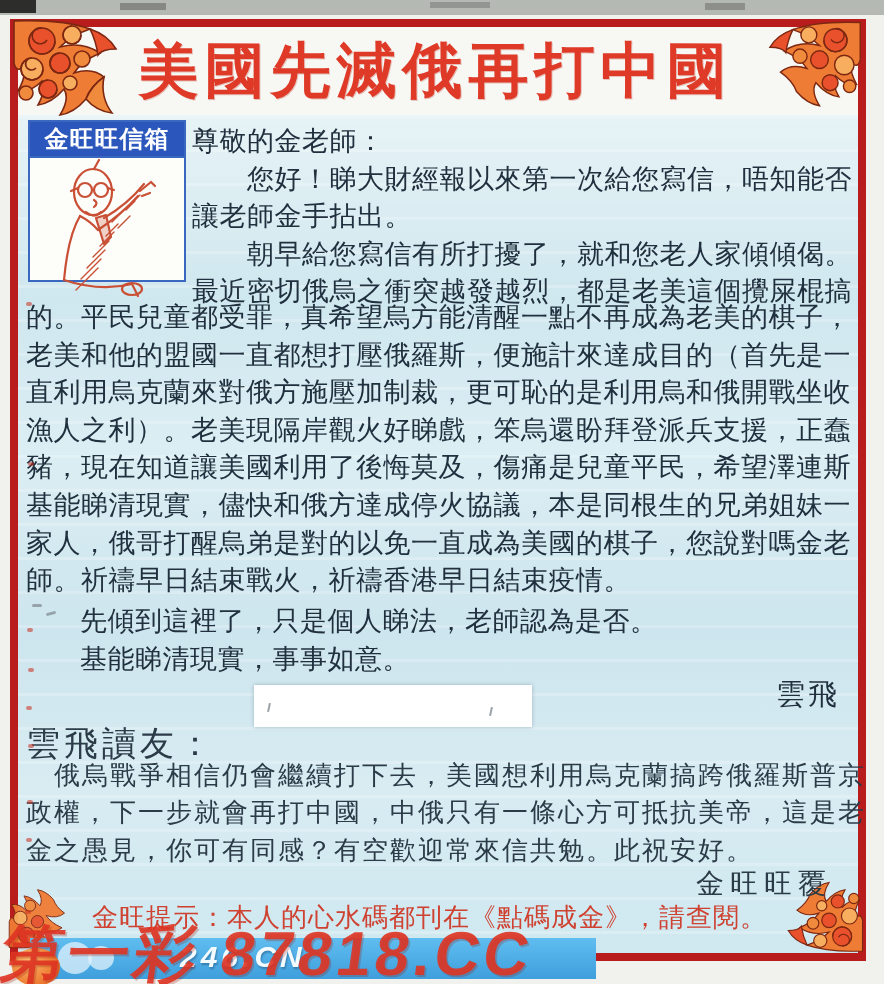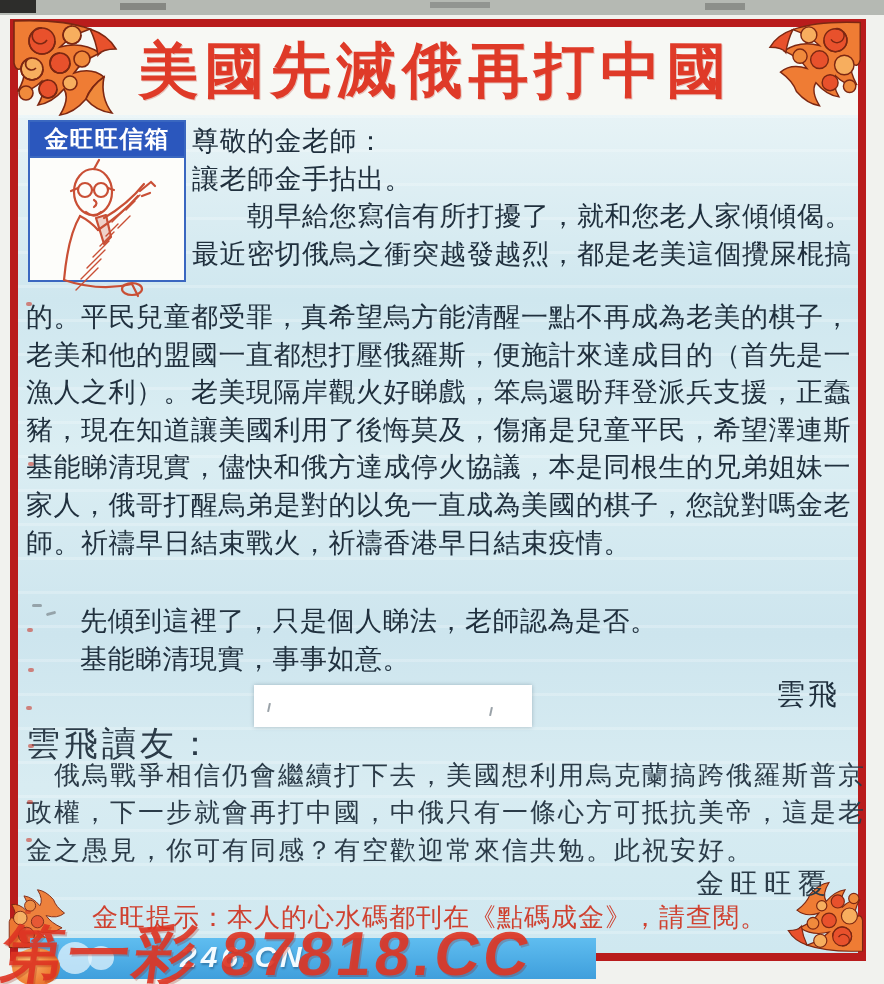--- a/index.html
+++ b/index.html
@@ -194,27 +194,29 @@
           <path d="M82,64 l11,-11 M88,70 l12,-12 M76,78 l12,-12 M70,88 l14,-14 M63,99 l16,-16 M57,110 l18,-18 M51,121 l20,-20 M46,132 l22,-22 M96,52 l9,-9 M102,45 l8,-8"></path>
         </g>
         <path d="M34,122 Q70,134 102,126 L108,138"></path>
         <ellipse cx="102" cy="131" rx="10" ry="6"></ellipse>
       </g>
     </svg>
   </div>
 
   <div class="seg-a">
       <div class="line">尊敬的金老師：</div>
+      <div class="line">　　您好！睇大財經報以來第一次給您寫信，唔知能否</div>
       <div class="line">讓老師金手拈出。</div>
       <div class="line">　　朝早給您寫信有所打擾了，就和您老人家傾傾偈。</div>
       <div class="line">最近密切俄烏之衝突越發越烈，都是老美這個攪屎棍搞</div>
     </div>
   <div class="seg-b">
       <div class="line">的。平民兒童都受罪，真希望烏方能清醒一點不再成為老美的棋子，</div>
       <div class="line">老美和他的盟國一直都想打壓俄羅斯，便施計來達成目的（首先是一</div>
+      <div class="line">直利用烏克蘭來對俄方施壓加制裁，更可恥的是利用烏和俄開戰坐收</div>
       <div class="line">漁人之利）。老美現隔岸觀火好睇戲，笨烏還盼拜登派兵支援，正蠢</div>
       <div class="line">豬，現在知道讓美國利用了後悔莫及，傷痛是兒童平民，希望澤連斯</div>
       <div class="line">基能睇清現實，儘快和俄方達成停火協議，本是同根生的兄弟姐妹一</div>
       <div class="line">家人，俄哥打醒烏弟是對的以免一直成為美國的棋子，您說對嗎金老</div>
       <div class="line">師。祈禱早日結束戰火，祈禱香港早日結束疫情。</div>
     </div>
   <div class="seg-c">
       <div class="line">先傾到這裡了，只是個人睇法，老師認為是否。</div>
       <div class="line">基能睇清現實，事事如意。</div>
     </div>

